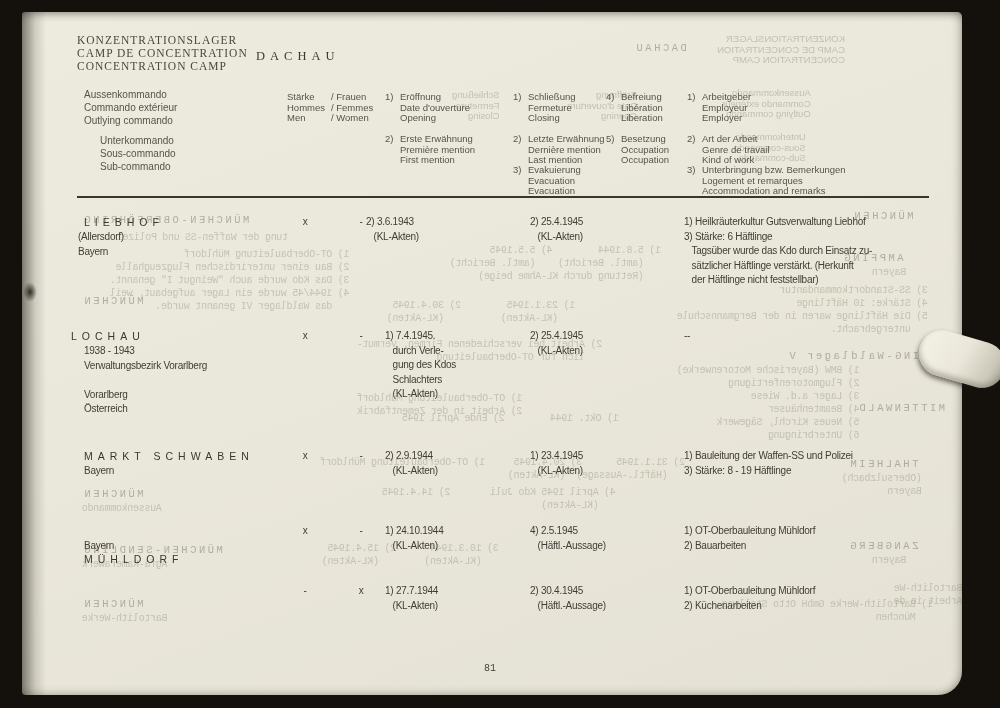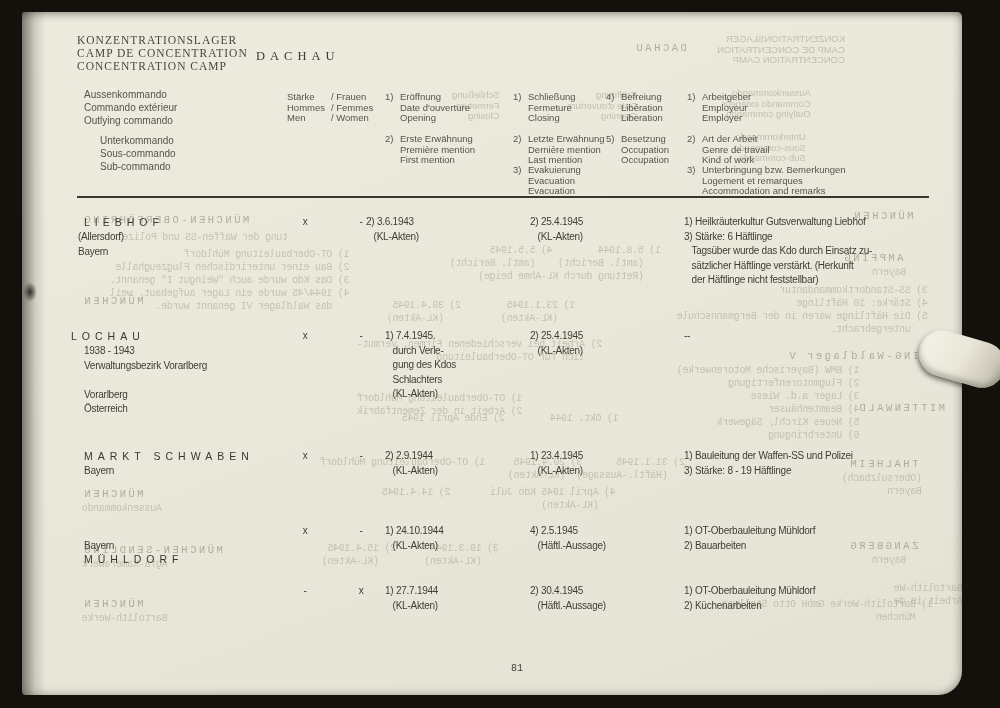--- a/index.html
+++ b/index.html
@@ -47,21 +47,21 @@
   .g1{width:44px;}
   .li{position:absolute;display:flex;font:9.5px/10.6px "Liberation Sans",sans-serif;color:#57534b;}
   .li .num{width:15px;flex:none;white-space:pre;}
   .li .lt{white-space:pre;}
   .rule{position:absolute;left:55px;top:184px;width:852px;height:2px;background:#3a362e;}
   
   .t{position:absolute;font-family:Liberation Sans, sans-serif;
     font-size:10px;line-height:14.6px;letter-spacing:-0.25px;color:#413d35;white-space:pre;}
   .nm{font-size:10.5px;letter-spacing:5px;color:#3b372f;}
   .mk{width:16px;text-align:center;}
-  .pagenum{position:absolute;left:489px;top:651px;font:10px/12px "Liberation Mono",monospace;color:#45413a;}
+  .pagenum{position:absolute;left:462px;top:651px;font:10px/12px "Liberation Mono",monospace;color:#45413a;}
   
   .bleedlayer{position:absolute;inset:0;}
   .bleed{position:absolute;transform:scaleX(-1);white-space:pre;pointer-events:none;filter:blur(.35px);}
   .bs{font:9.5px/10.6px "Liberation Sans",sans-serif;color:rgba(122,130,102,.38);}
   .bm{font:10px/13px "Liberation Mono",monospace;letter-spacing:-0.3px;color:rgba(118,126,98,.34);}
   .bsp{font:10.5px/13px "Liberation Mono",monospace;letter-spacing:2.5px;color:rgba(102,110,86,.46);}
 </style>
 </head>
 <body>
 

